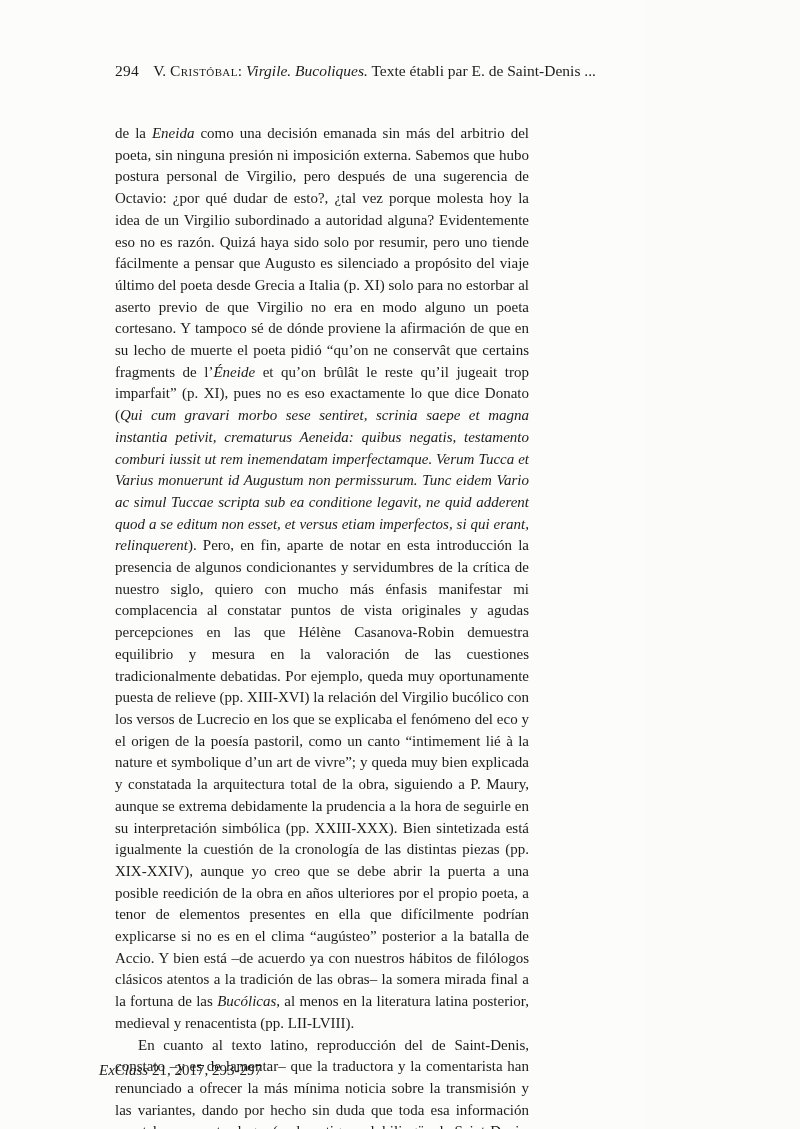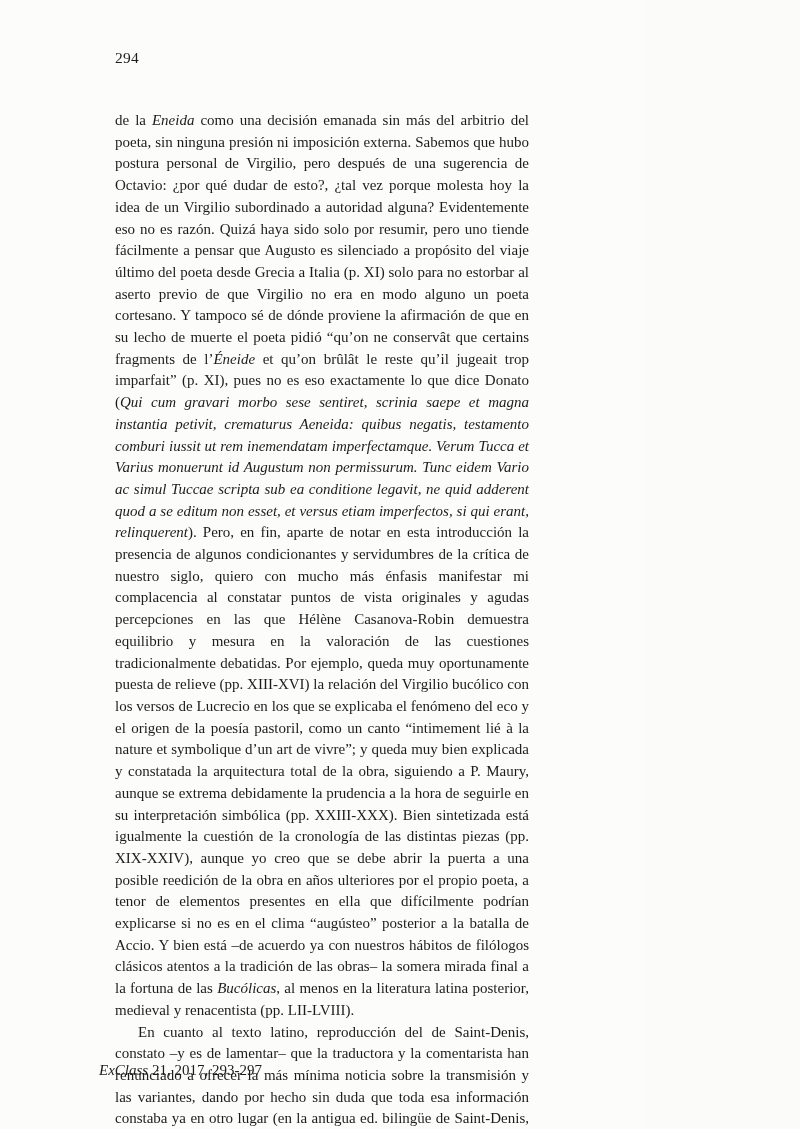--- a/index.html
+++ b/index.html
@@ -8,21 +8,21 @@
     background: #fbfbf9;
   }
   .page {
     position: relative;
     width: 644px;
     height: 1129px;
     box-sizing: border-box;
     background: #fcfcfa;
     color: #1c1c1c;
     font-family: "Liberation Serif", serif;
-    padding: 48px 115px 0 115px;
+    padding: 61px 115px 0 115px;
     overflow: hidden;
   }
   .running-header {
     display: flex;
     align-items: baseline;
     font-size: 15.5px;
     line-height: 20px;
     white-space: nowrap;
   }
   .page-number {
@@ -53,20 +53,21 @@
   }
   .it { font-style: italic; }
   .sc { font-variant: small-caps; letter-spacing: 0.4px; }
 </style>
 </head>
 <body>
 
 <div class="page">
   <header class="running-header">
     <span class="page-number">294</span>
+    <span class="running-title"><span>V. </span><span class="sc">Cristóbal</span><span>: </span><span class="it">Virgile. Bucoliques.</span><span> Texte établi par E. de Saint-Denis ...</span></span>
   </header>
 
   <main class="body-text">
       <p class="para"><span>de la </span><span class="it">Eneida</span><span> como una decisión emanada sin más del arbitrio del poeta, sin ninguna presión ni imposición externa. Sabemos que hubo postura personal de Virgilio, pero después de una sugerencia de Octavio: ¿por qué dudar de esto?, ¿tal vez porque molesta hoy la idea de un Virgilio subordinado a autoridad alguna? Evidentemente eso no es razón. Quizá haya sido solo por resumir, pero uno tiende fácilmente a pensar que Augusto es silenciado a propósito del viaje último del poeta desde Grecia a Italia (p. XI) solo para no estorbar al aserto previo de que Virgilio no era en modo alguno un poeta cortesano. Y tampoco sé de dónde proviene la afirmación de que en su lecho de muerte el poeta pidió “qu’on ne conservât que certains fragments de l’</span><span class="it">Éneide</span><span> et qu’on brûlât le reste qu’il jugeait trop imparfait” (p. XI), pues no es eso exactamente lo que dice Donato (</span><span class="it">Qui cum gravari morbo sese sentiret, scrinia saepe et magna instantia petivit, crematurus Aeneida: quibus negatis, testamento comburi iussit ut rem inemendatam imperfectamque. Verum Tucca et Varius monuerunt id Augustum non permissurum. Tunc eidem Vario ac simul Tuccae scripta sub ea conditione legavit, ne quid adderent quod a se editum non esset, et versus etiam imperfectos, si qui erant, relinquerent</span><span>). Pero, en fin, aparte de notar en esta introducción la presencia de algunos condicionantes y servidumbres de la crítica de nuestro siglo, quiero con mucho más énfasis manifestar mi complacencia al constatar puntos de vista originales y agudas percepciones en las que Hélène Casanova-Robin demuestra equilibrio y mesura en la valoración de las cuestiones tradicionalmente debatidas. Por ejemplo, queda muy oportunamente puesta de relieve (pp. XIII-XVI) la relación del Virgilio bucólico con los versos de Lucrecio en los que se explicaba el fenómeno del eco y el origen de la poesía pastoril, como un canto “intimement lié à la nature et symbolique d’un art de vivre”; y queda muy bien explicada y constatada la arquitectura total de la obra, siguiendo a P. Maury, aunque se extrema debidamente la prudencia a la hora de seguirle en su interpretación simbólica (pp. XXIII-XXX). Bien sintetizada está igualmente la cuestión de la cronología de las distintas piezas (pp. XIX-XXIV), aunque yo creo que se debe abrir la puerta a una posible reedición de la obra en años ulteriores por el propio poeta, a tenor de elementos presentes en ella que difícilmente podrían explicarse si no es en el clima “augústeo” posterior a la batalla de Accio. Y bien está –de acuerdo ya con nuestros hábitos de filólogos clásicos atentos a la tradición de las obras– la somera mirada final a la fortuna de las </span><span class="it">Bucólicas</span><span>, al menos en la literatura latina posterior, medieval y renacentista (pp. LII-LVIII).</span></p>
       <p class="para indent"><span>En cuanto al texto latino, reproducción del de Saint-Denis, constato –y es de lamentar– que la traductora y la comentarista han renunciado a ofrecer la más mínima noticia sobre la transmisión y las variantes, dando por hecho sin duda que toda esa información constaba ya en otro lugar (en la antigua ed. bilingüe de Saint-Denis, claro está), u obedeciendo a lo que tal vez sea una imposición de la colección. Pero al menos en </span><span class="it">Buc.</span><span> VI 77 debe corregirse la</span></p>
     </main>
 
   <footer class="page-footer">
     <span class="footer-line"><span class="it">ExClass</span><span> 21, 2017, 293-297</span></span>
   </footer>

